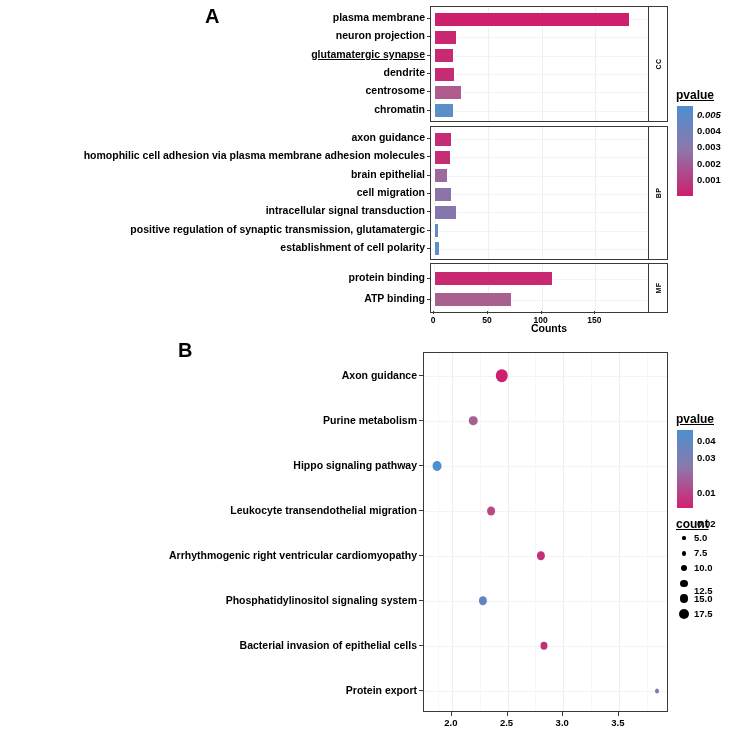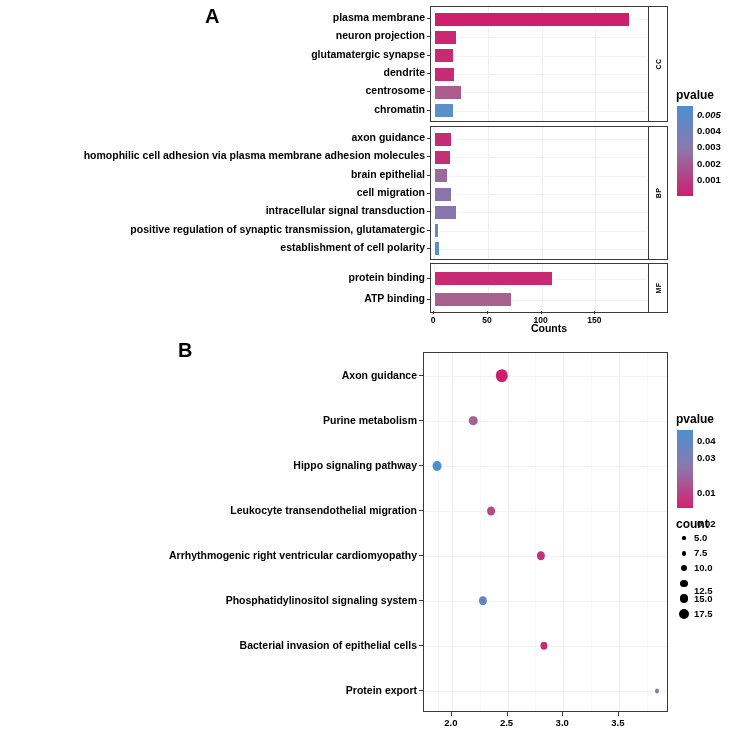--- a/index.html
+++ b/index.html
@@ -138,20 +138,21 @@
     font-weight: bold;
     white-space: nowrap;
   }
 
   
   .legend-title {
     position: absolute;
     font-size: 12px;
     font-weight: bold;
     white-space: nowrap;
+    text-decoration: underline;
   }
   .gradbar {
     position: absolute;
     width: 16px;
     border: 0;
   }
   .grad-lab {
     position: absolute;
     font-size: 9.5px;
     font-weight: bold;
@@ -310,21 +311,21 @@
           <div class="strip">
             <span>MF</span>
           </div>
         </div>
       </div>
     <div id="a-cats">
         <div class="a-cat" style="top: 12.15px; right: 307px;">plasma membrane</div>
         <div class="a-tick" style="top: 18px; right: 302px;"></div>
         <div class="a-cat" style="top: 30.45px; right: 307px;">neuron projection</div>
         <div class="a-tick" style="top: 36px; right: 302px;"></div>
-        <div class="a-cat" style="top: 48.75px; right: 307px;">glutamatergic synapse</div>
+        <div class="a-cat" style="top: 48.75px; right: 307px; text-decoration: underline;">glutamatergic synapse</div>
         <div class="a-tick" style="top: 55px; right: 302px;"></div>
         <div class="a-cat" style="top: 67.05px; right: 307px;">dendrite</div>
         <div class="a-tick" style="top: 73px; right: 302px;"></div>
         <div class="a-cat" style="top: 85.35px; right: 307px;">centrosome</div>
         <div class="a-tick" style="top: 91px; right: 302px;"></div>
         <div class="a-cat" style="top: 103.65px; right: 307px;">chromatin</div>
         <div class="a-tick" style="top: 110px; right: 302px;"></div>
         <div class="a-cat" style="top: 132.15px; right: 307px;">axon guidance</div>
         <div class="a-tick" style="top: 138px; right: 302px;"></div>
         <div class="a-cat" style="top: 150.45px; right: 307px;">homophilic cell adhesion via plasma membrane adhesion molecules</div>

